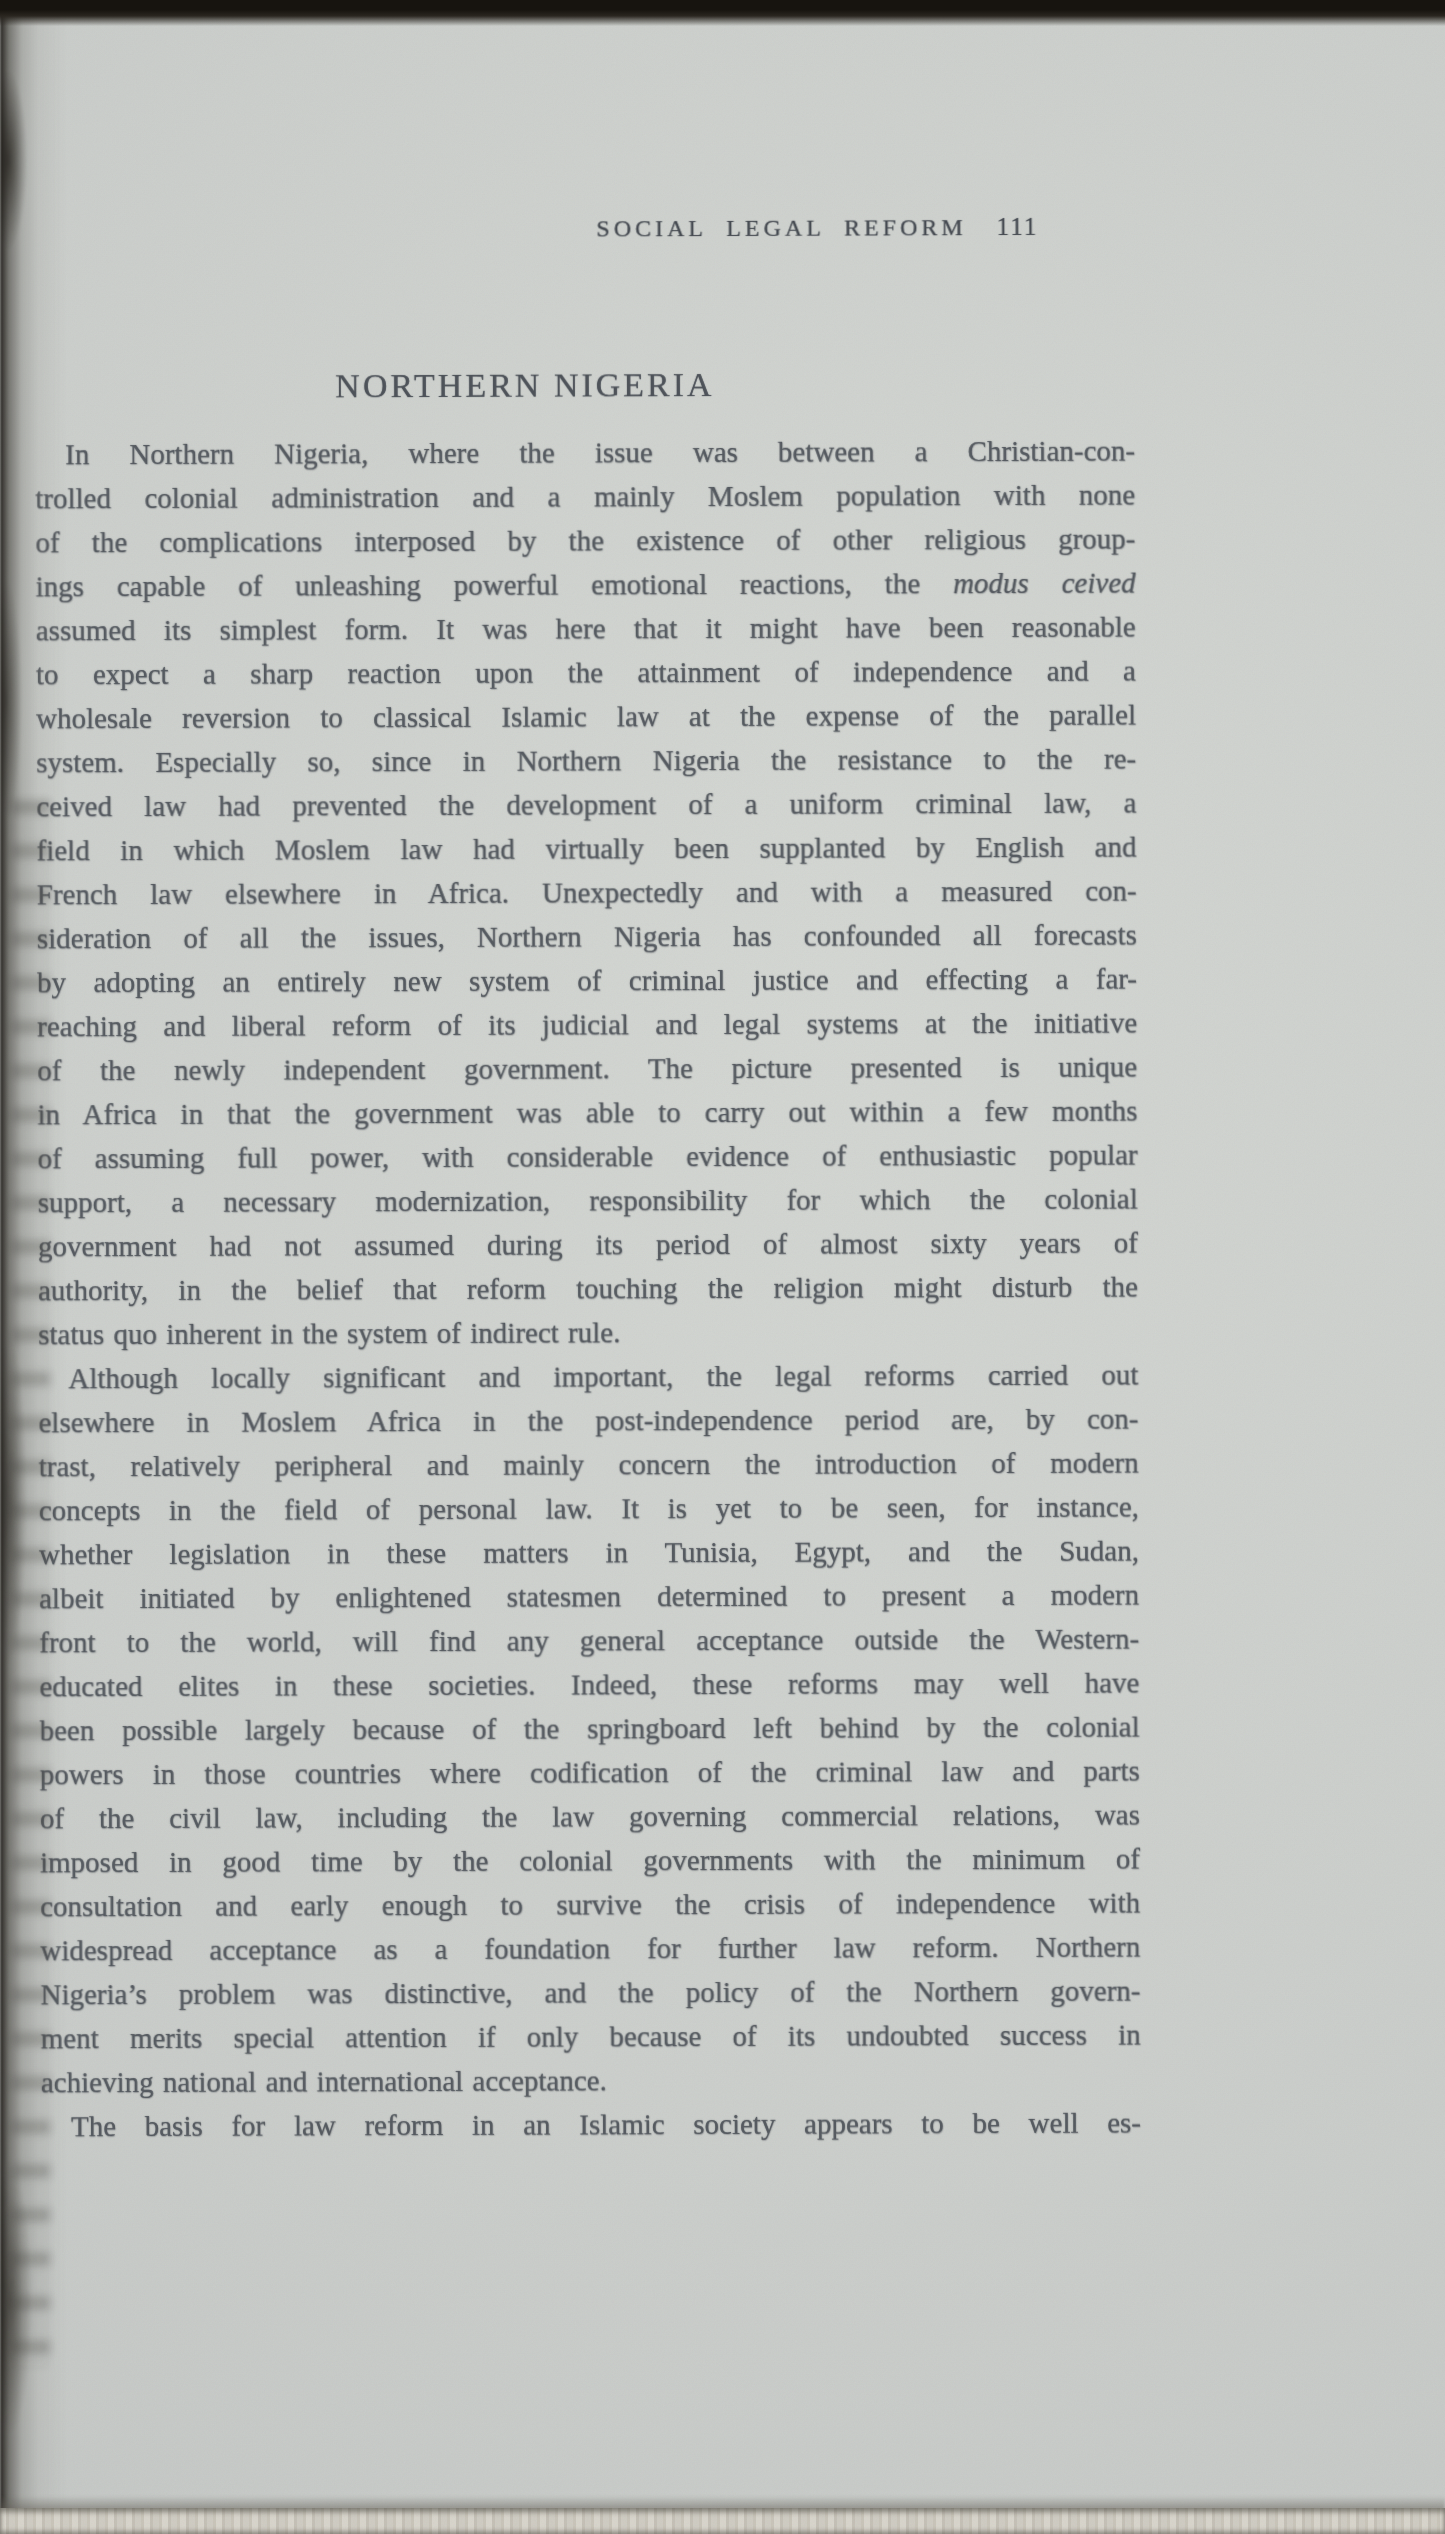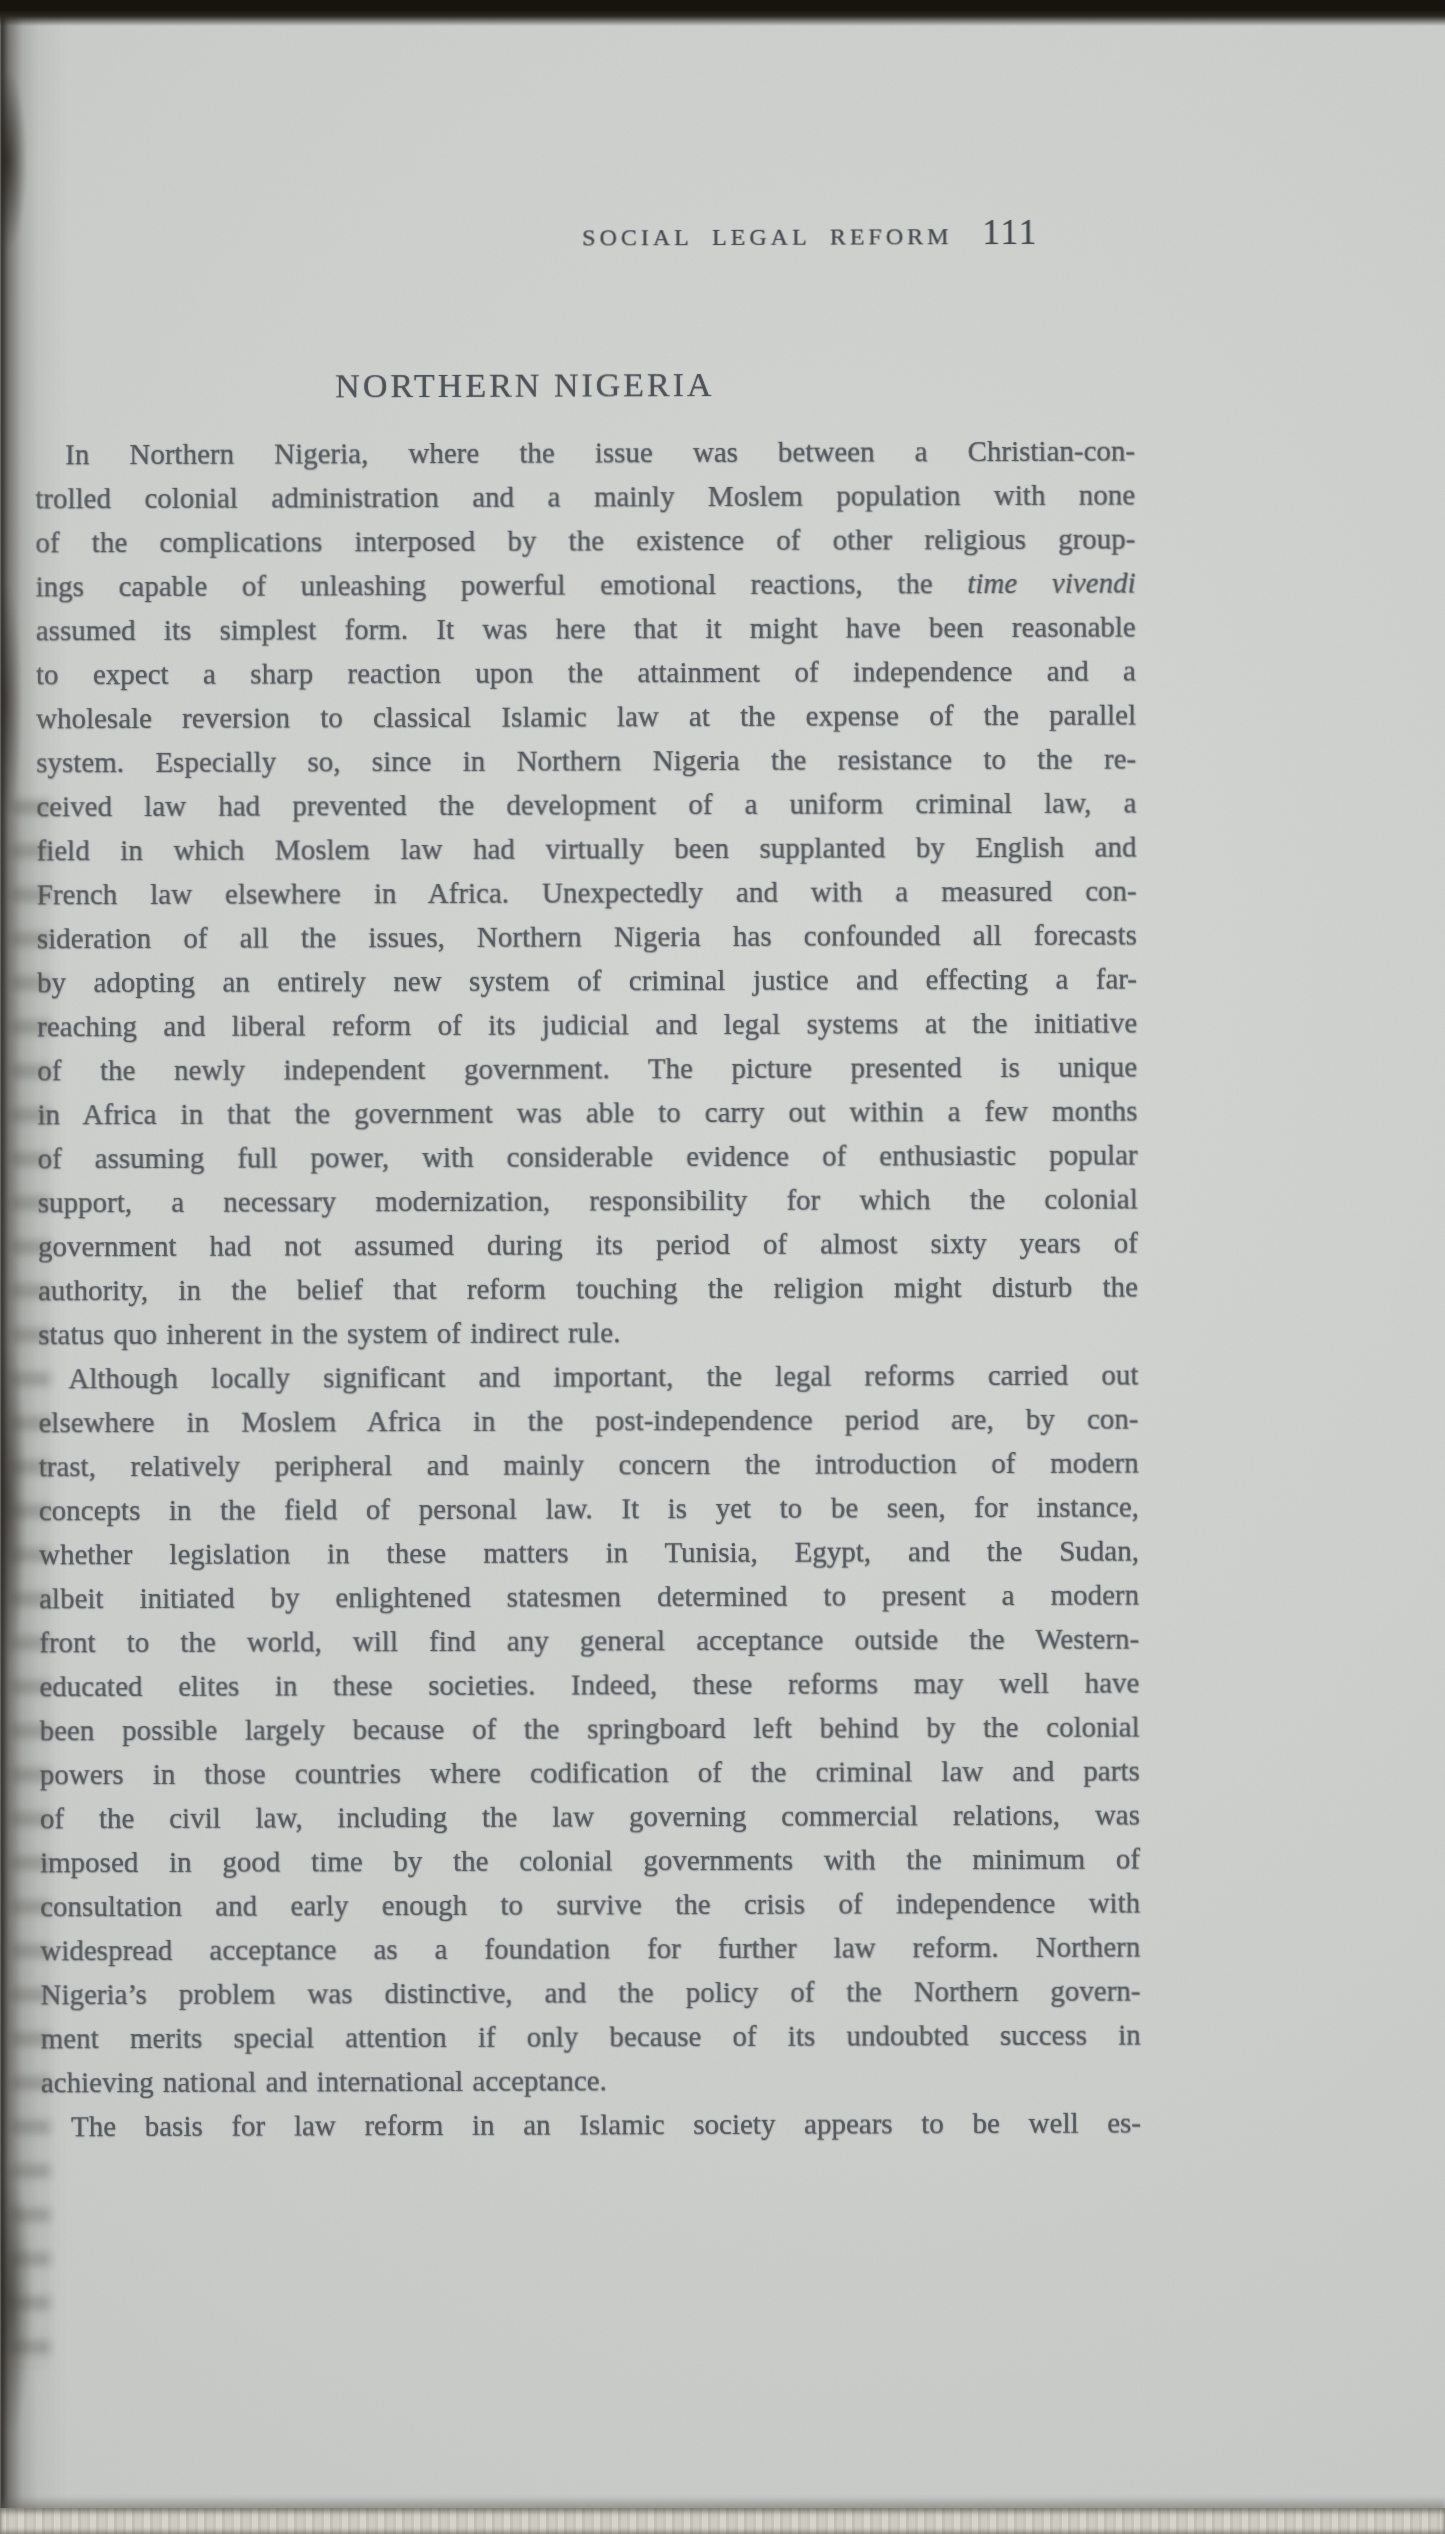--- a/index.html
+++ b/index.html
@@ -57,21 +57,21 @@
   #running-header{
     position:absolute;top:214px;left:38px;width:1100px;
     text-align:right;padding-right:96px;box-sizing:border-box;
     color:#474c53;white-space:nowrap;
     text-shadow:0 0 1px rgba(71,76,83,.85);
   }
   #running-title{
     font-size:24px;letter-spacing:4px;word-spacing:10px;
   }
   #page-number{
-    font-size:35px;letter-spacing:2px;margin-left:30px;
+    font-size:25px;letter-spacing:2px;margin-left:30px;
   }
   #section-title{
     position:absolute;top:366px;left:-62px;width:1180px;
     text-align:center;font-size:34px;letter-spacing:3px;
     color:#4e535a;text-shadow:0 0 1px rgba(78,83,90,.85);
   }
   #page-body{
     position:absolute;top:430px;left:38px;width:1100px;
     font-size:29px;line-height:44px;word-spacing:2px;
     text-shadow:0 0 1.2px rgba(86,91,97,.8), .6px .6px 1px rgba(86,91,97,.3);
@@ -99,21 +99,21 @@
       <span id="running-title">SOCIAL LEGAL REFORM</span><span id="page-number">111</span>
     </div>
 
     <div id="section-title">NORTHERN NIGERIA</div>
 
     <div id="page-body">
         <div class="para">
           <div class="line first"><span>In Northern Nigeria, where the issue was between a Christian-con-</span></div>
           <div class="line"><span>trolled colonial administration and a mainly Moslem population with none</span></div>
           <div class="line"><span>of the complications interposed by the existence of other religious group-</span></div>
-          <div class="line"><span>ings capable of unleashing powerful emotional reactions, the </span><span class="it">time vivendi</span></div>
+          <div class="line"><span>ings capable of unleashing powerful emotional reactions, the </span><span class="it">modus ceived</span></div>
           <div class="line"><span>assumed its simplest form. It was here that it might have been reasonable</span></div>
           <div class="line"><span>to expect a sharp reaction upon the attainment of independence and a</span></div>
           <div class="line"><span>wholesale reversion to classical Islamic law at the expense of the parallel</span></div>
           <div class="line"><span>system. Especially so, since in Northern Nigeria the resistance to the re-</span></div>
           <div class="line"><span>ceived law had prevented the development of a uniform criminal law, a</span></div>
           <div class="line"><span>field in which Moslem law had virtually been supplanted by English and</span></div>
           <div class="line"><span>French law elsewhere in Africa. Unexpectedly and with a measured con-</span></div>
           <div class="line"><span>sideration of all the issues, Northern Nigeria has confounded all forecasts</span></div>
           <div class="line"><span>by adopting an entirely new system of criminal justice and effecting a far-</span></div>
           <div class="line"><span>reaching and liberal reform of its judicial and legal systems at the initiative</span></div>

